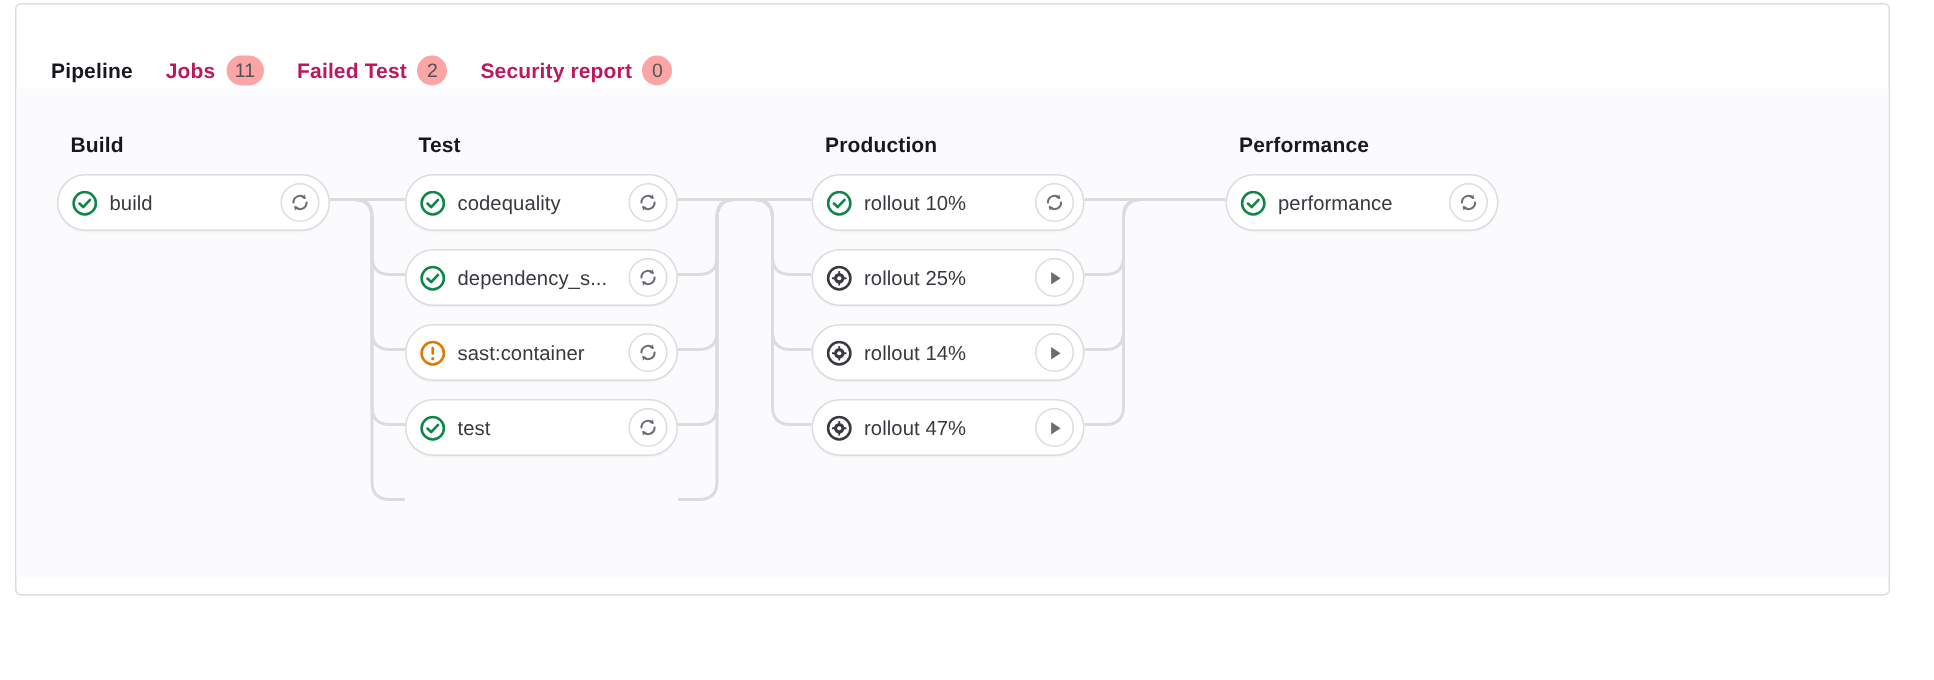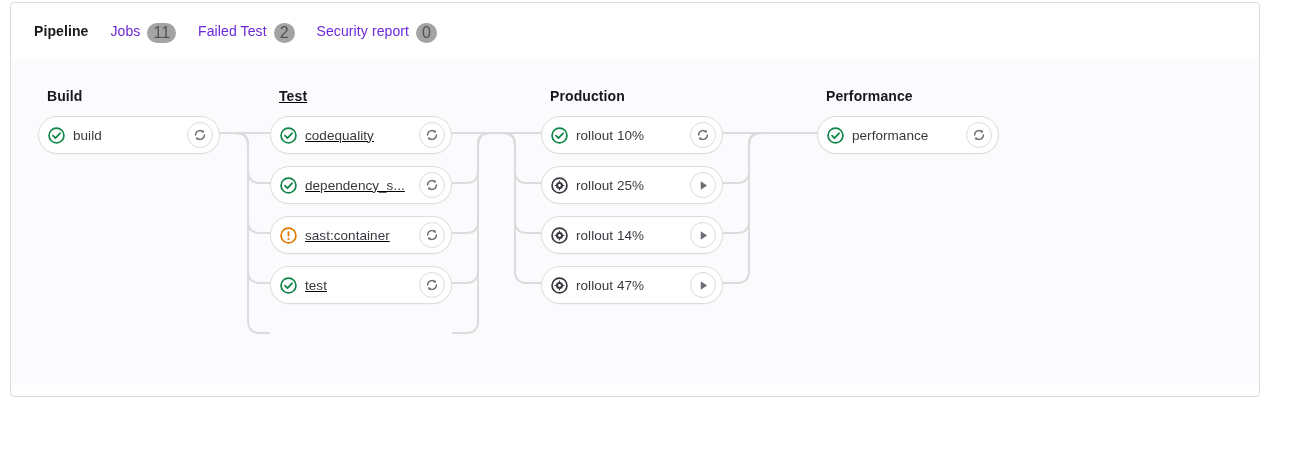--- a/index.html
+++ b/index.html
@@ -38,32 +38,32 @@
     width: 100%;
     height: 48px;
     box-sizing: border-box;
     display: flex;
     align-items: flex-start;
     padding-left: 12px;
     border-bottom: 1px solid #dcdcde;
   }
   .tab {
     display: flex;
-    align-items: flex-start;
+    align-items: center;
     gap: 7px;
     height: 47px;
     padding: 0 11px;
     box-sizing: border-box;
     cursor: pointer;
     position: relative;
     font-size: 14px;
   }
   .tab .tab-label {
-    color: #6d28d9;
-    font-weight: 400;
+    color: #be185d;
+    font-weight: 700;
     letter-spacing: 0.1px;
   }
   .tab.active .tab-label {
     color: #18171d;
     font-weight: 700;
   }
   .tab.active::after {
     content: "";
     position: absolute;
     left: 0;
@@ -75,23 +75,23 @@
   }
   .badge {
     display: inline-flex;
     align-items: center;
     justify-content: center;
     min-width: 20px;
     height: 20px;
     padding: 0 6px;
     box-sizing: border-box;
     border-radius: 10px;
-    background: #a3a3a3;
+    background: #fca5a5;
     color: #535158;
-    font-size: 16px;
+    font-size: 13px;
     line-height: 1;
   }
 
   
   .graph {
     position: absolute;
     left: 0;
     top: 56px;
     width: 100%;
     height: 326px;
@@ -297,21 +297,21 @@
                 <svg viewBox="0 0 16 16" width="14" height="14">
     <path d="M13 8a5 5 0 0 1-8.6 3.5" fill="none" stroke="#6e6b75" stroke-width="1.6" stroke-linecap="round"></path>
     <path d="M3 8a5 5 0 0 1 8.6-3.5" fill="none" stroke="#6e6b75" stroke-width="1.6" stroke-linecap="round"></path>
     <path d="M11.9 1.9 L12.1 5.0 L9.0 4.6 Z" fill="#6e6b75"></path>
     <path d="M4.1 14.1 L3.9 11.0 L7.0 11.4 Z" fill="#6e6b75"></path>
   </svg>
               </span>
             </button>
           </div>
         </div>
-        <div class="stage" style="left: 259px; top: 29px; text-decoration: underline;">
+        <div class="stage" style="left: 259px; top: 29px;">
           <div class="stage-title">Test</div>
           <div class="job">
             <span style="display: flex;">
               <svg class="status-icon" viewBox="0 0 16 16" width="17" height="17">
     <circle cx="8" cy="8" r="7" fill="#fff" stroke="#108548" stroke-width="1.6"></circle>
     <path d="M4.7 8.2 L7 10.4 L11.3 5.9" fill="none" stroke="#108548" stroke-width="1.7" stroke-linecap="round" stroke-linejoin="round"></path>
   </svg>
             </span>
             <span class="job-name">codequality</span>
             <button class="action-btn">

